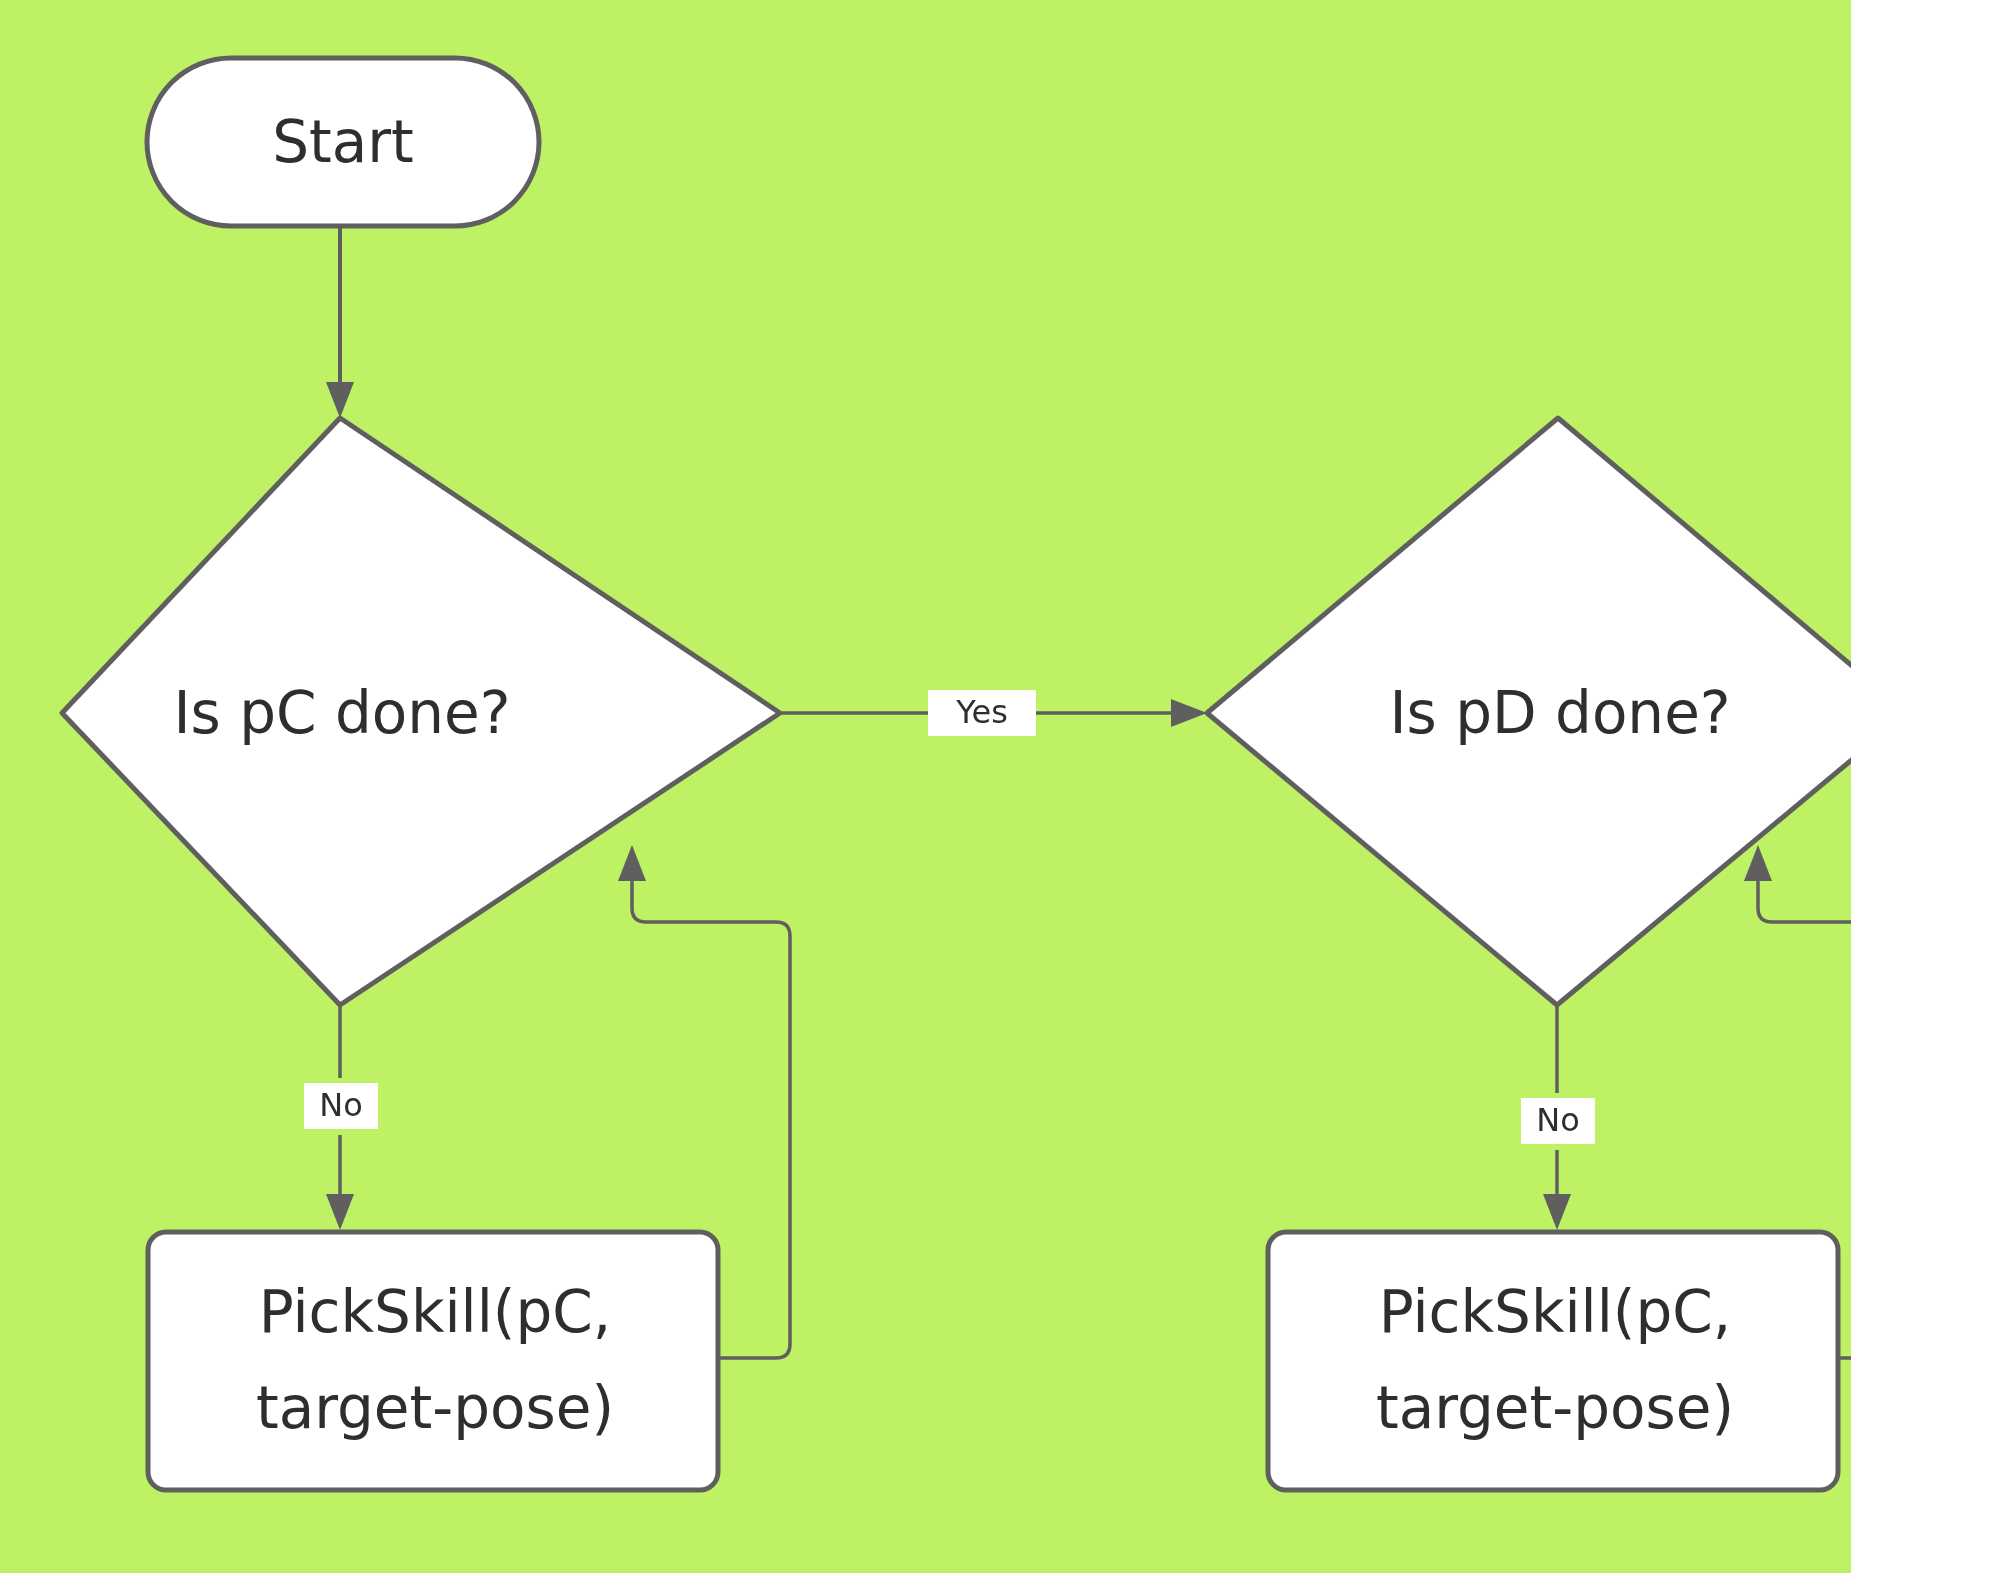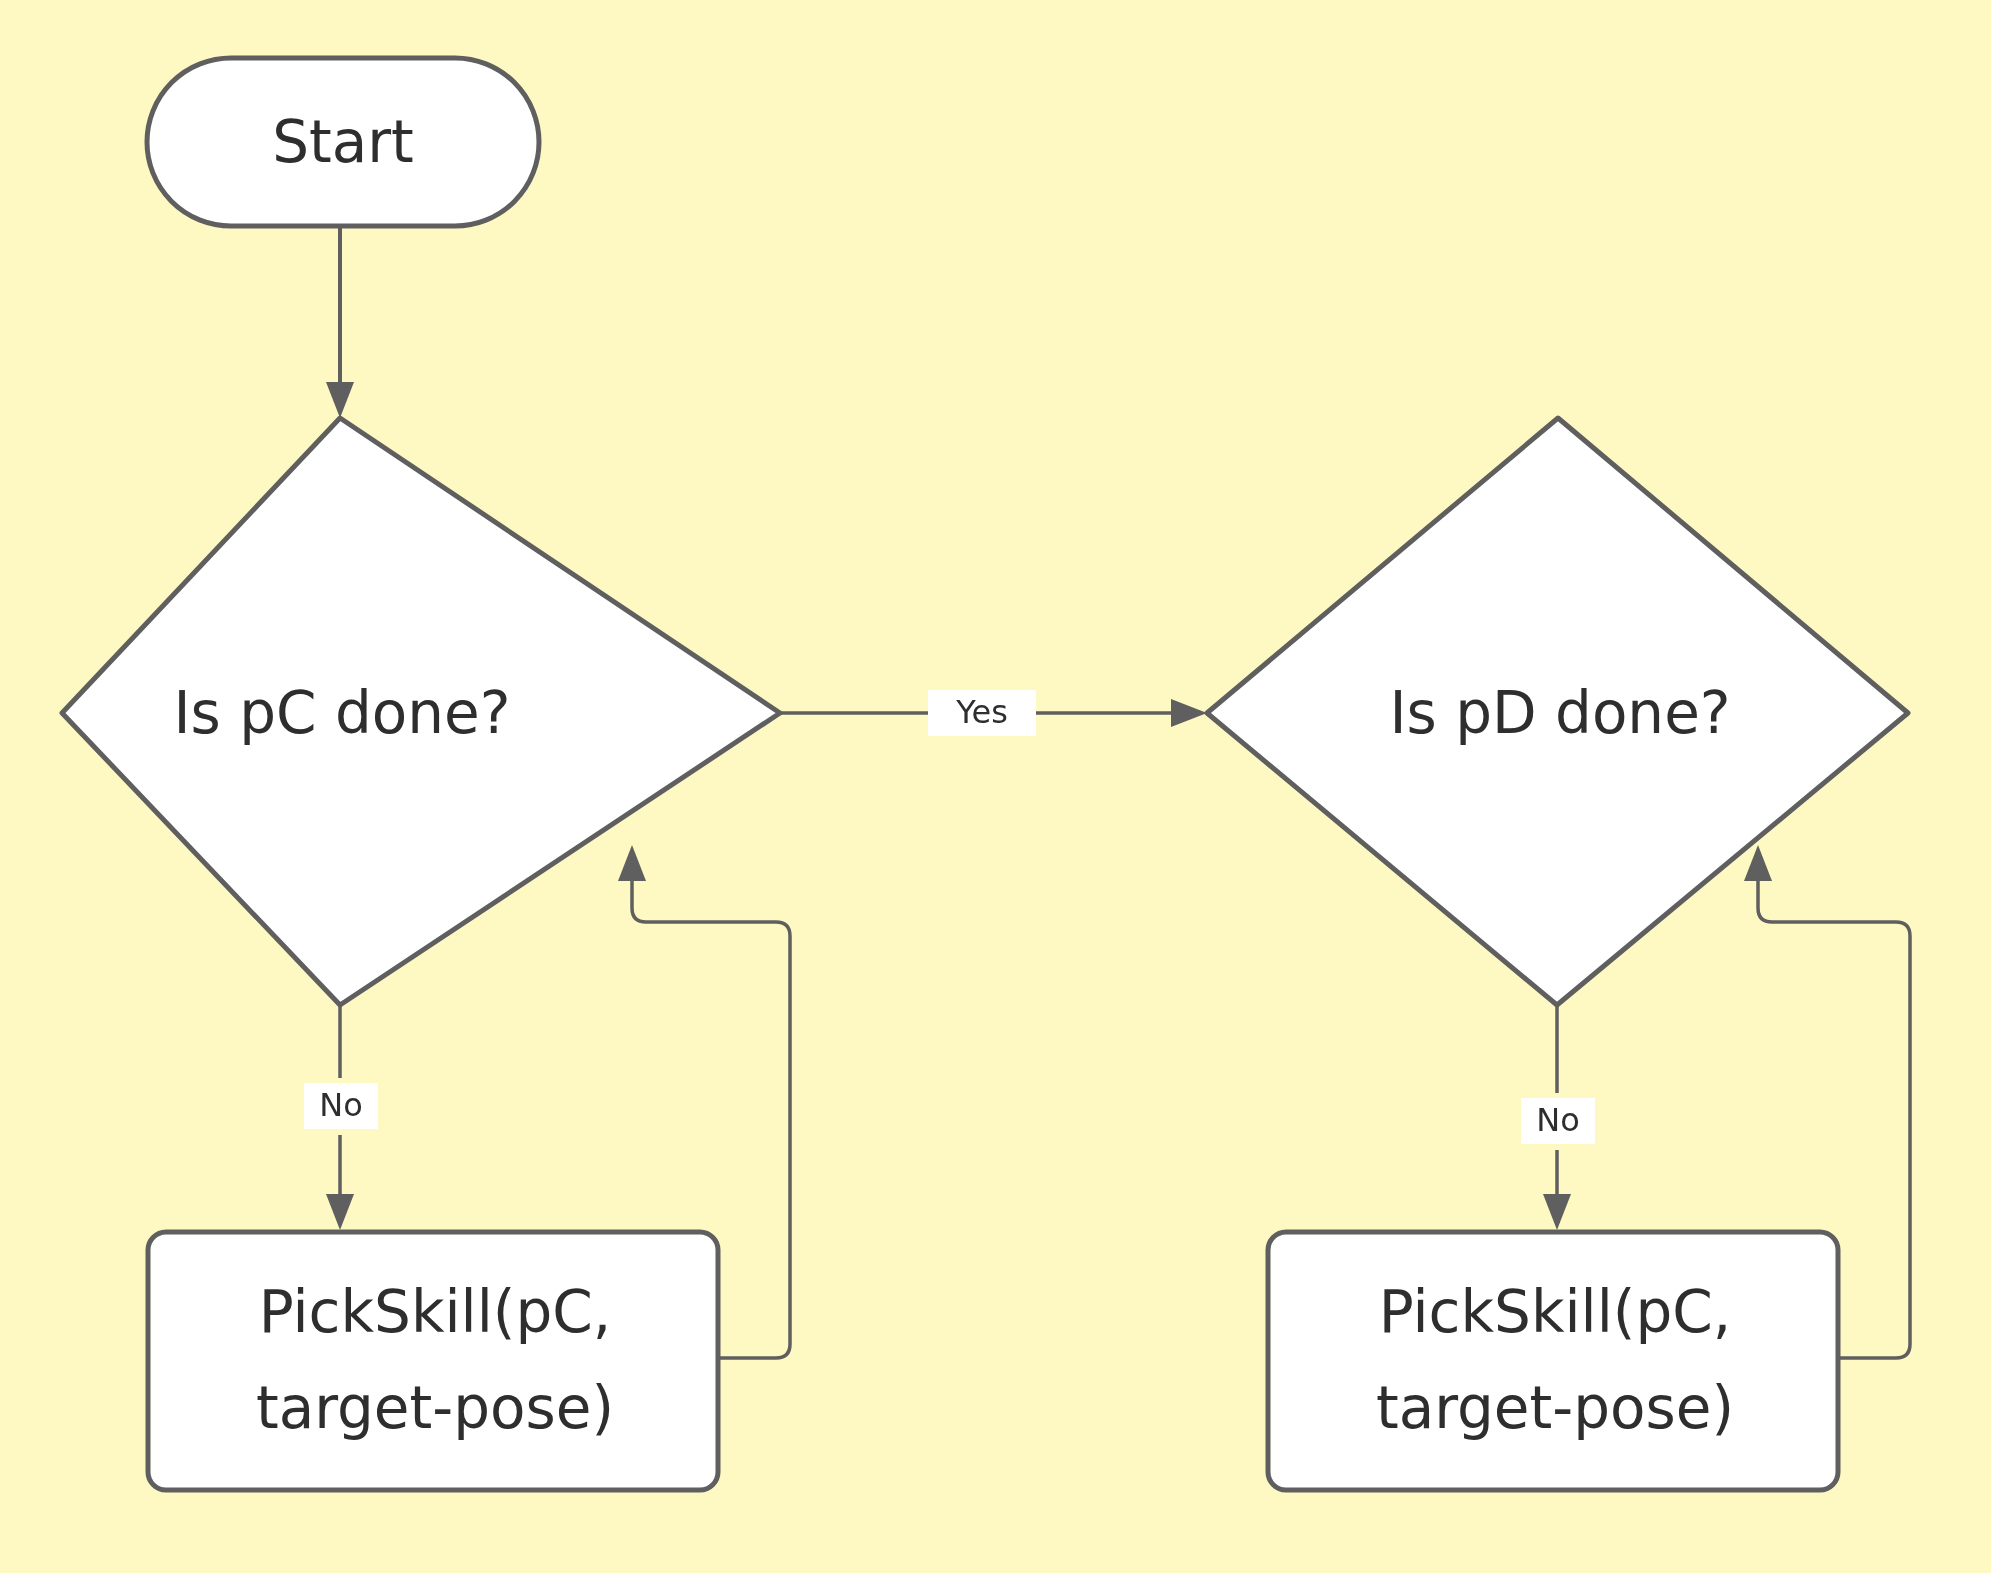--- a/index.html
+++ b/index.html
@@ -6,23 +6,23 @@
   html, body {
     margin: 0;
     padding: 0;
     background: #ffffff;
   }
   body {
     font-family: "DejaVu Sans", sans-serif;
   }
   #diagram-root {
     position: relative;
-    width: 1991px;
+    width: 1851px;
     height: 1573px;
-    background: #fef9c3;
+    background: #bef264;
     overflow: hidden;
   }
   #flow-svg {
     position: absolute;
     left: 0;
     top: 0;
     width: 1991px;
     height: 1573px;
     display: block;
   }

